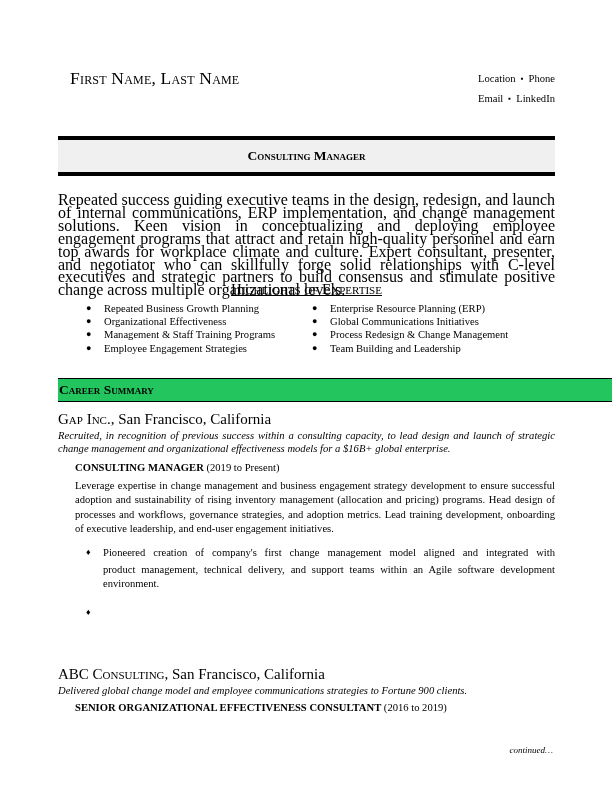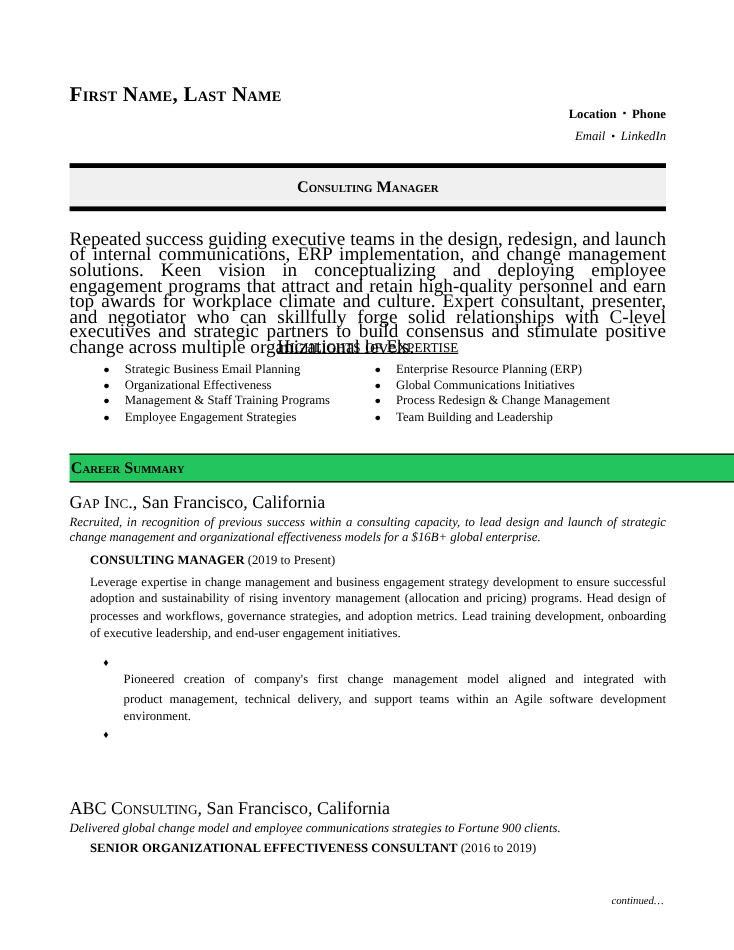--- a/index.html
+++ b/index.html
@@ -6,27 +6,27 @@
   body {
     width: 612px; height: 792px; position: relative; overflow: hidden;
     font-family: "Liberation Serif", "DejaVu Serif", serif;
     color: #000; font-size: 10.6px; line-height: 13.2px;
   }
   .page { position: absolute; left: 58px; top: 0; width: 497px; }
   .sc { font-variant: small-caps; }
 
   
   .name {
-    position: absolute; left: 0; top: 72px;
-    font-size: 17.5px; font-weight: bold; font-variant: small-caps;
+    position: absolute; left: 12px; top: 72px;
+    font-size: 17.5px; font-weight: normal; font-variant: small-caps;
     letter-spacing: 0.2px;
   }
   .contact { position: absolute; right: 0; text-align: right; font-size: 10.6px; }
-  .contact.line1 { top: 88px; font-weight: bold; }
-  .contact.line2 { top: 107px; font-style: italic; }
+  .contact.line1 { top: 72px; }
+  .contact.line2 { top: 92px; }
   .dot { display: inline-block; margin: 0 5px; font-size: 8px; vertical-align: 1px; }
 
   
   .banner {
     position: absolute; left: 0; top: 136px; width: 497px; height: 40px;
     background: #f0f0f0;
     border-top: 4px solid #000; border-bottom: 4px solid #000;
     box-sizing: border-box; text-align: center;
   }
   .banner-title { font-size: 13.5px; font-weight: bold; font-variant: small-caps; margin-top: 9px; line-height: 14px; }
@@ -60,21 +60,21 @@
 
   .company { position: absolute; left: 0; font-size: 15px; }
   .company-desc { position: absolute; left: 0; width: 497px; font-style: italic; text-align: justify; line-height: 13.4px; }
   .role { position: absolute; left: 17px; font-size: 10.6px; }
   .role b { font-weight: bold; }
   .role-desc { position: absolute; left: 17px; width: 480px; text-align: justify; line-height: 14.3px; }
 
   .achv { position: absolute; left: 28px; width: 469px; }
   .achv .diamond { position: absolute; left: 0; top: 0; font-size: 9px; }
   .achv .text { margin-left: 17px; text-align: justify; line-height: 13.4px; }
-  .achv .text .first { display: block; text-align: justify; text-align-last: justify; margin-bottom: 4px; margin-top: 14px; }
+  .achv .text .first { display: block; text-align: justify; text-align-last: justify; margin-bottom: 4px; }
 
   .continued { position: absolute; right: 2px; top: 744px; font-style: italic; font-size: 9px; }
 </style>
 </head>
 <body>
 
 <div class="page">
 
   <div class="name">First Name, Last Name</div>
 
@@ -87,21 +87,21 @@
 
   <div class="banner">
     <div class="banner-title">Consulting Manager</div>
   </div>
 
   <div class="summary">Repeated success guiding executive teams in the design, redesign, and launch of internal communications, ERP implementation, and change management solutions. Keen vision in conceptualizing and deploying employee engagement programs that attract and retain high-quality personnel and earn top awards for workplace climate and culture. Expert consultant, presenter, and negotiator who can skillfully forge solid relationships with C-level executives and strategic partners to build consensus and stimulate positive change across multiple organizational levels.</div>
 
   <div class="highlights-head">Highlights of Expertise</div>
 
   <ul class="hl-col left">
-    <li><span class="b">●</span><span>Strategic Business Email Planning</span></li>
+    <li><span class="b">●</span><span>Repeated Business Growth Planning</span></li>
     <li><span class="b">●</span><span>Organizational Effectiveness</span></li>
     <li><span class="b">●</span><span>Management &amp; Staff Training Programs</span></li>
     <li><span class="b">●</span><span>Employee Engagement Strategies</span></li>
   </ul>
   <ul class="hl-col right">
     <li><span class="b">●</span><span>Enterprise Resource Planning (ERP)</span></li>
     <li><span class="b">●</span><span>Global Communications Initiatives</span></li>
     <li><span class="b">●</span><span>Process Redesign &amp; Change Management</span></li>
     <li><span class="b">●</span><span>Team Building and Leadership</span></li>
   </ul>

